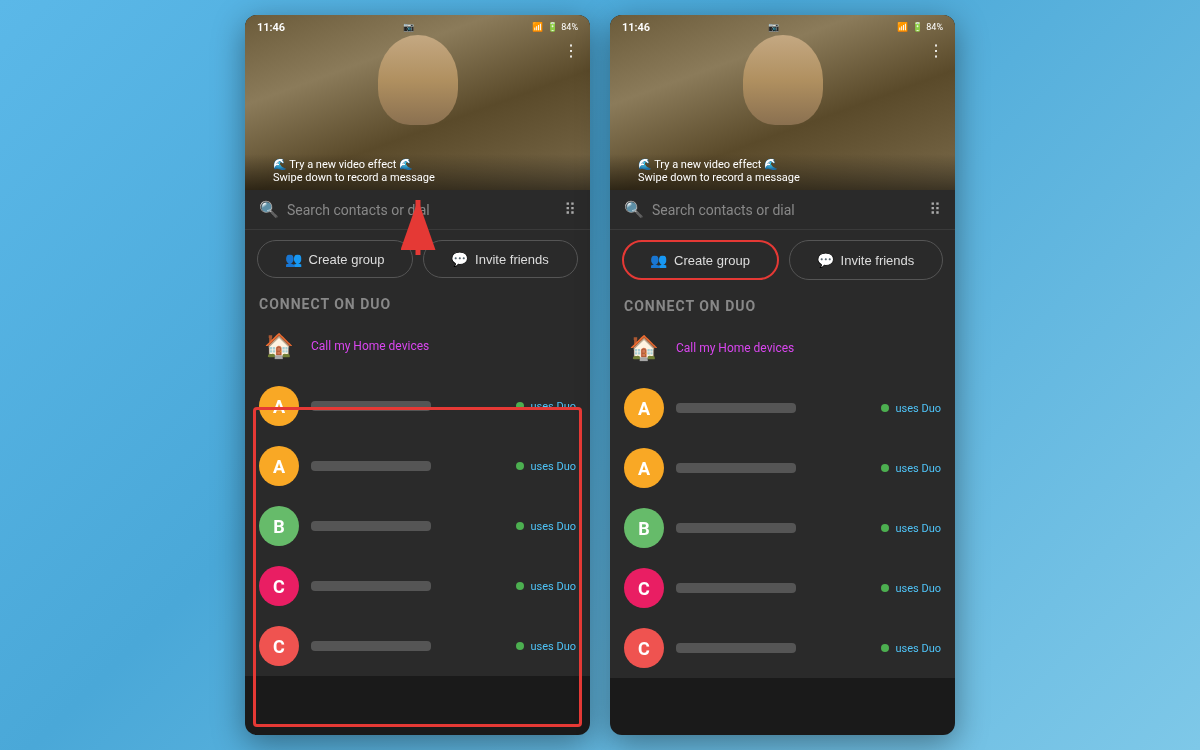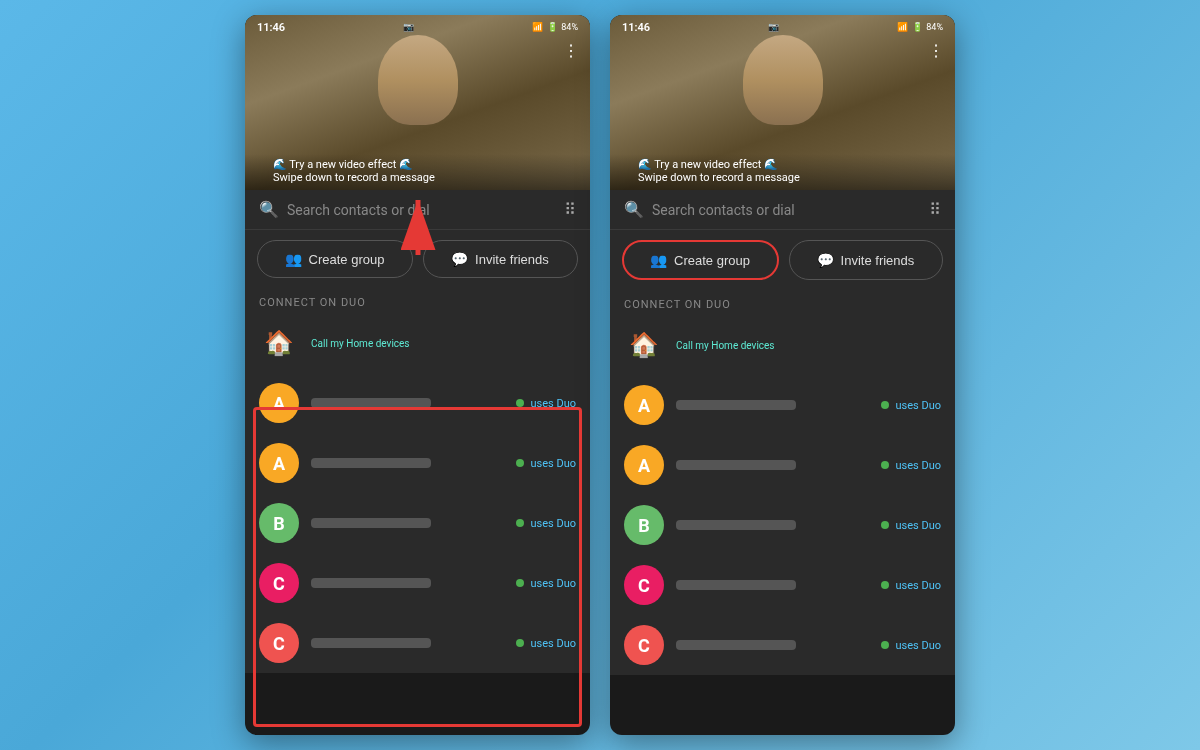--- a/index.html
+++ b/index.html
@@ -168,44 +168,44 @@
       color: #ddd;
     }
 
     .btn-icon {
       font-size: 14px;
     }
 
     .section-label {
       padding: 8px 14px 4px;
       color: #888;
-      font-size: 11px;
+      font-size: 14px;
       letter-spacing: 1px;
-      font-weight: 400;
+      font-weight: 700;
     }
 
     .home-device-row {
       display: flex;
       align-items: center;
       gap: 12px;
       padding: 10px 14px;
     }
 
     .home-icon {
       width: 40px;
       height: 40px;
       display: flex;
       align-items: center;
       justify-content: center;
       font-size: 24px;
     }
 
     .home-device-name {
-      color: #5eead4;
-      font-size: 10px;
+      color: #d946ef;
+      font-size: 12px;
     }
 
     .contacts-list {
       flex: 1;
       overflow: hidden;
     }
 
     .contact-row {
       display: flex;
       align-items: center;

